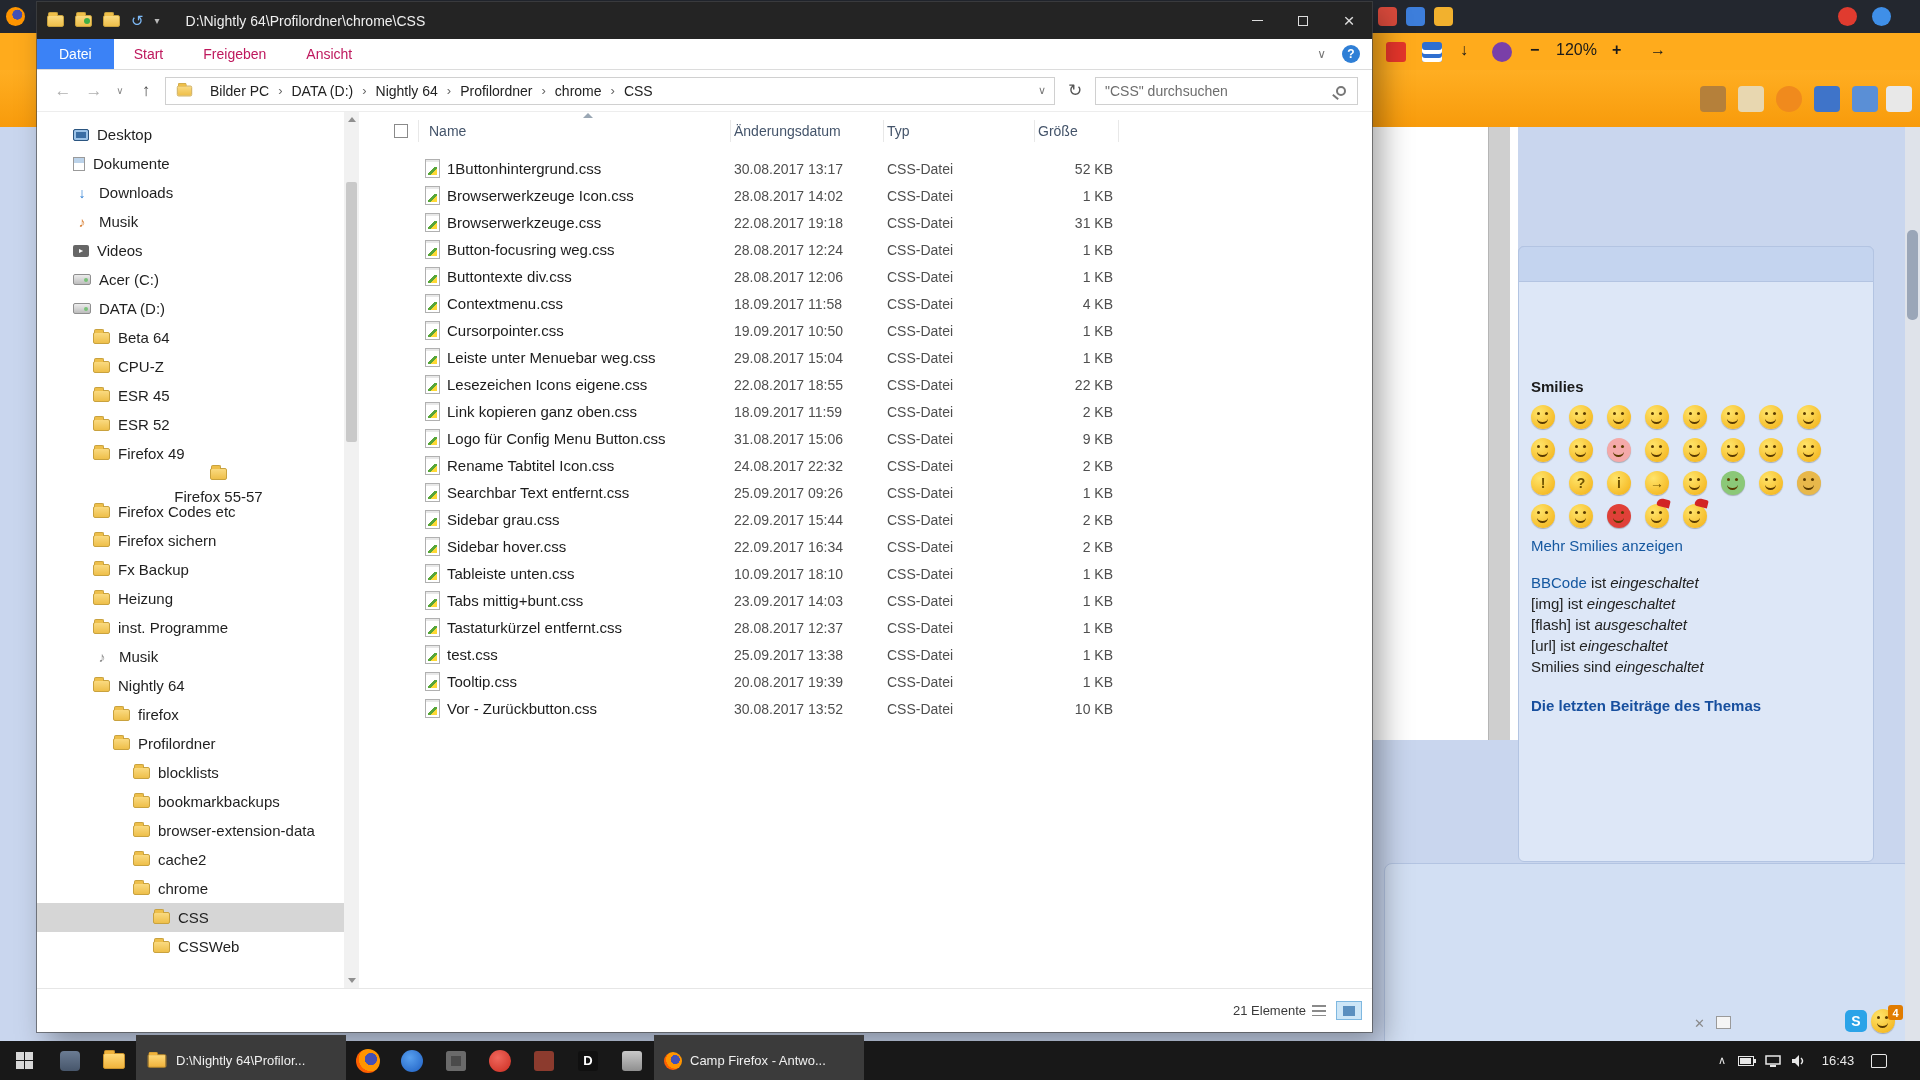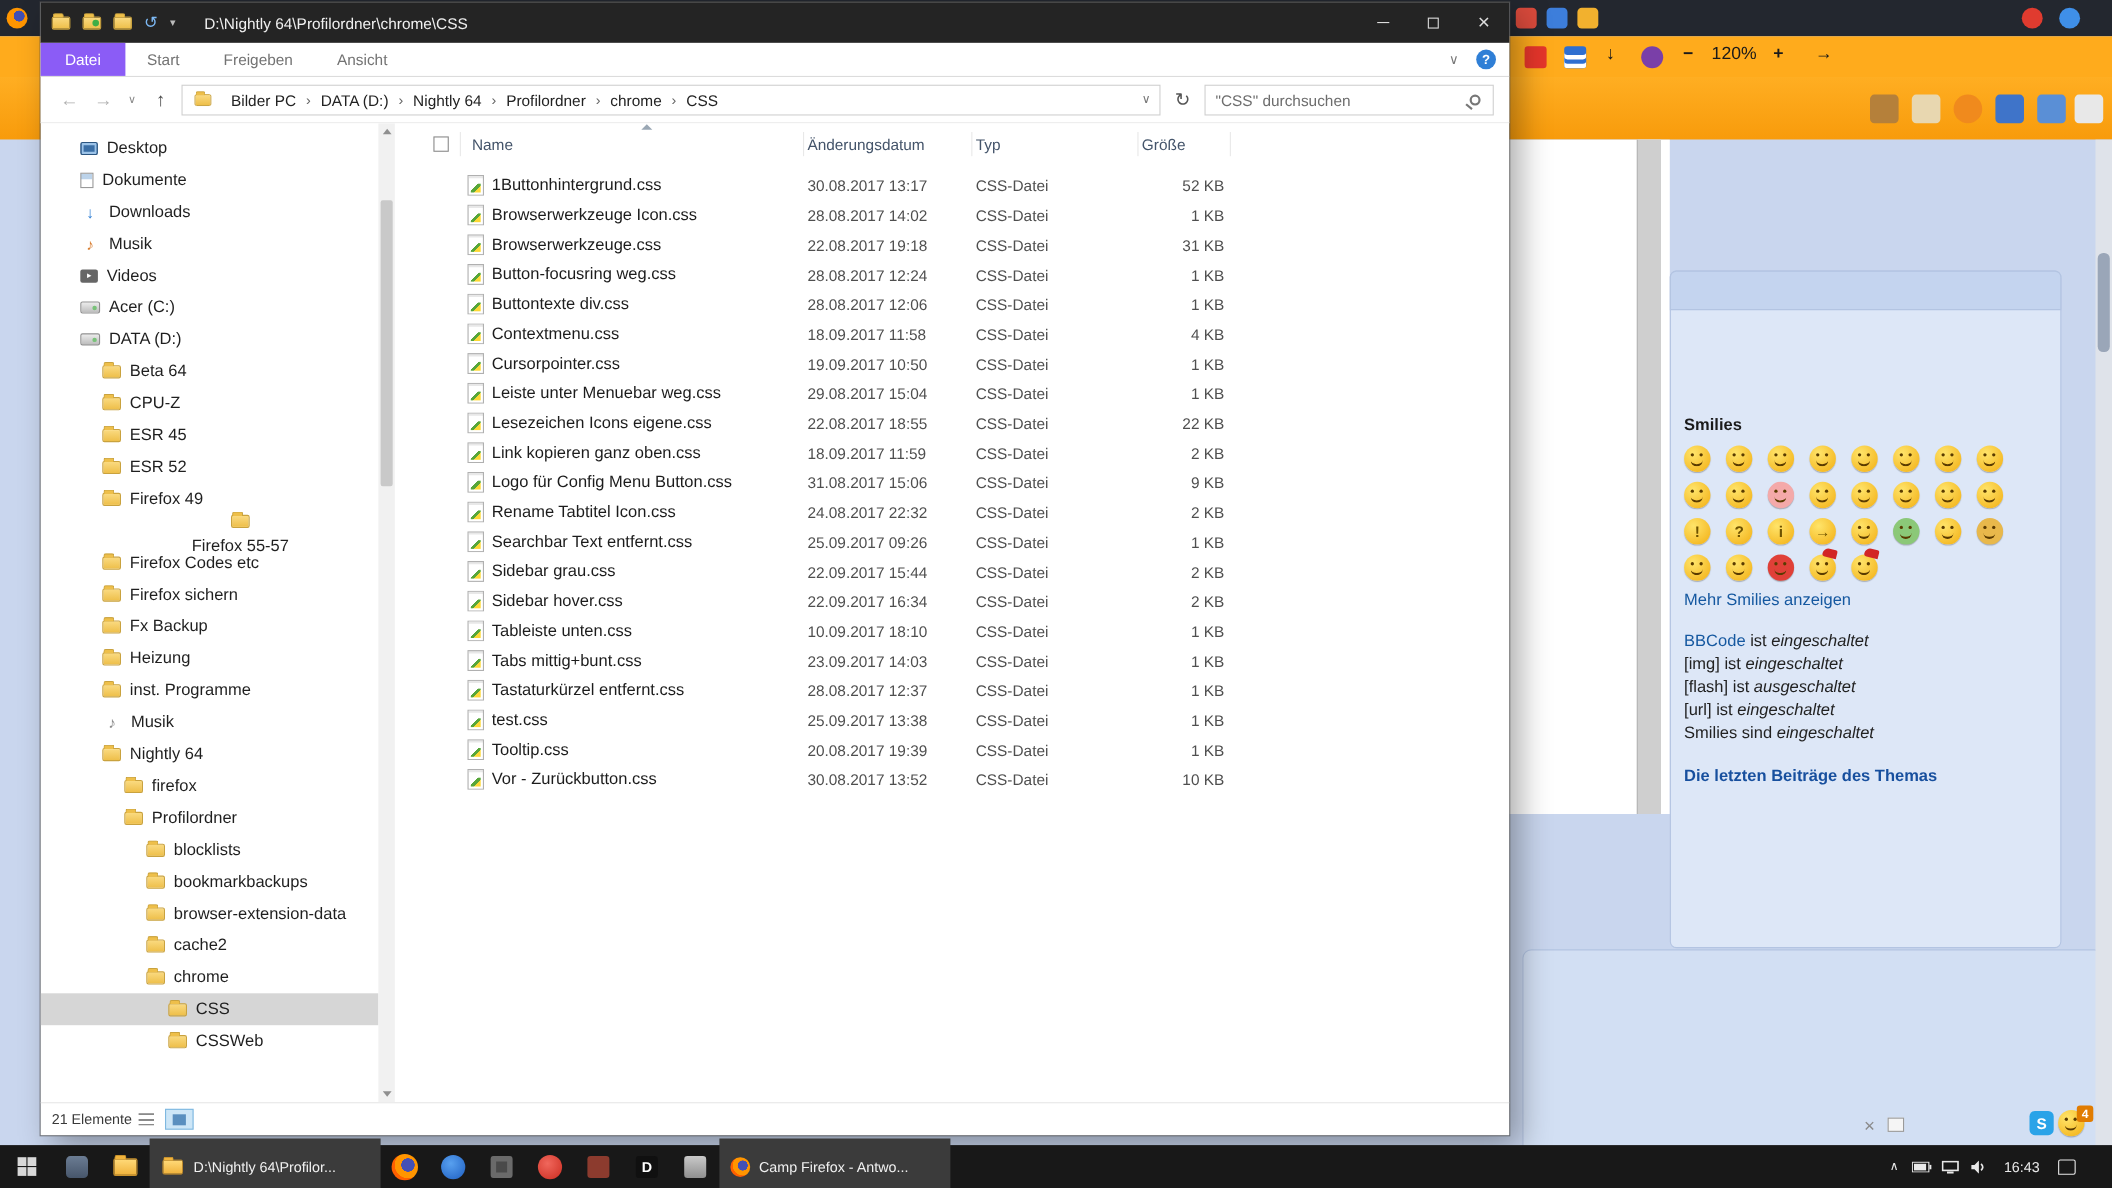--- a/index.html
+++ b/index.html
@@ -72,22 +72,22 @@
   .qat-glyph { color:#7db9f5; font-size:15px; line-height:1; }
   .qat-chev { color:#bbbbbb; font-size:10px; }
   .title-text { margin-left:26px; font-size:14px; color:#f0f0f0; white-space:nowrap; }
   .win-controls { position:absolute; right:0; top:0; height:37px; display:flex; }
   .wc { width:46px; display:flex; align-items:center; justify-content:center; color:#dddddd; }
   .wc-min-bar { width:11px; height:1px; background:#dddddd; }
   .wc-max-box { width:10px; height:10px; border:1px solid #dddddd; }
   .wc-close-x { font-size:19px; line-height:1; }
 
   .ribbon { height:31px; background:#fff; border-bottom:1px solid #dcdcdc; display:flex; align-items:stretch; position:relative; flex:none; }
-  .tab-file { background:#8b5cf6; color:#fff; padding:0 22px; display:flex; align-items:center; font-size:14px; }
-  .tab { padding:7px 20px; display:flex; align-items:center; font-size:14px; color:#737373; }
+  .tab-file { background:#3b82f6; color:#fff; padding:0 22px; display:flex; align-items:center; font-size:14px; }
+  .tab { padding:7px 20px; display:flex; align-items:center; font-size:14px; color:#be185d; }
   .ribbon-right { position:absolute; right:12px; top:0; height:100%; display:flex; align-items:center; gap:16px; }
   .rib-chev { color:#777; font-size:12px; }
   .rib-help { width:18px; height:18px; border-radius:50%; background:#2f7fd6; color:#fff; font-size:12px;
     font-weight:bold; display:flex; align-items:center; justify-content:center; }
 
   .addrbar { height:42px; background:#fff; display:flex; align-items:center; padding:0 14px; gap:7px;
     border-bottom:1px solid #ededed; flex:none; }
   .nav-ic { font-size:17px; width:24px; text-align:center; color:#b0b0b0; flex:none; }
   .nav-ic.small { font-size:10px; width:14px; color:#888; }
   .nav-ic.up { color:#4a4a4a; }
@@ -142,22 +142,22 @@
   .frows { margin-top:6px; }
   .frow { display:grid; grid-template-columns:36px 312px 153px 151px 84px; height:27px; align-items:center; font-size:15px; }
   .fc.name { display:flex; align-items:center; gap:7px; padding-left:6px; color:#1c1c1c; overflow:hidden; white-space:nowrap; }
   .fc.date, .fc.type { color:#4f4f4f; font-size:14px; padding-left:3px; white-space:nowrap; }
   .fc.size { color:#4f4f4f; font-size:14px; text-align:right; padding-right:6px; white-space:nowrap; }
   .cssico { position:relative; width:15px; height:19px; background:#fff; border:1px solid #b0b0b0; flex:none;
     box-shadow:inset 0 3px 0 -1px #e8e8e8; }
   .cssico::after { content:""; position:absolute; left:2px; top:7px; width:9px; height:8px;
     background:linear-gradient(135deg, transparent 40%, #57a639 40%, #57a639 62%, #fdd835 62%); }
 
-  .statusbar { height:30px; border-top:1px solid #e6e6e6; display:flex; align-items:center;
-    justify-content:flex-start; padding:0 10px; font-size:13px; color:#3a3a3a; flex:none; }
+  .statusbar { height:44px; border-top:1px solid #e6e6e6; display:flex; align-items:center;
+    justify-content:flex-end; padding:0 10px; font-size:13px; color:#3a3a3a; flex:none; }
   .view-btns { display:flex; gap:4px; }
   .vbtn { width:26px; height:19px; display:flex; align-items:center; justify-content:center; border:1px solid transparent; }
   .vbtn .lines { width:14px; height:11px; background:repeating-linear-gradient(#8a8a8a 0 2px, transparent 2px 5px); }
   .vbtn.active { background:#cde6f7; border-color:#7fb8e0; }
   .vbtn .block { width:12px; height:10px; background:#5a8fbf; }
 
   
   #taskbar { position:absolute; left:0; top:1041px; width:1920px; height:39px; background:#181818;
     display:flex; align-items:center; z-index:30; }
   .tb-start { width:48px; height:39px; display:grid; place-items:center; flex:none; }

